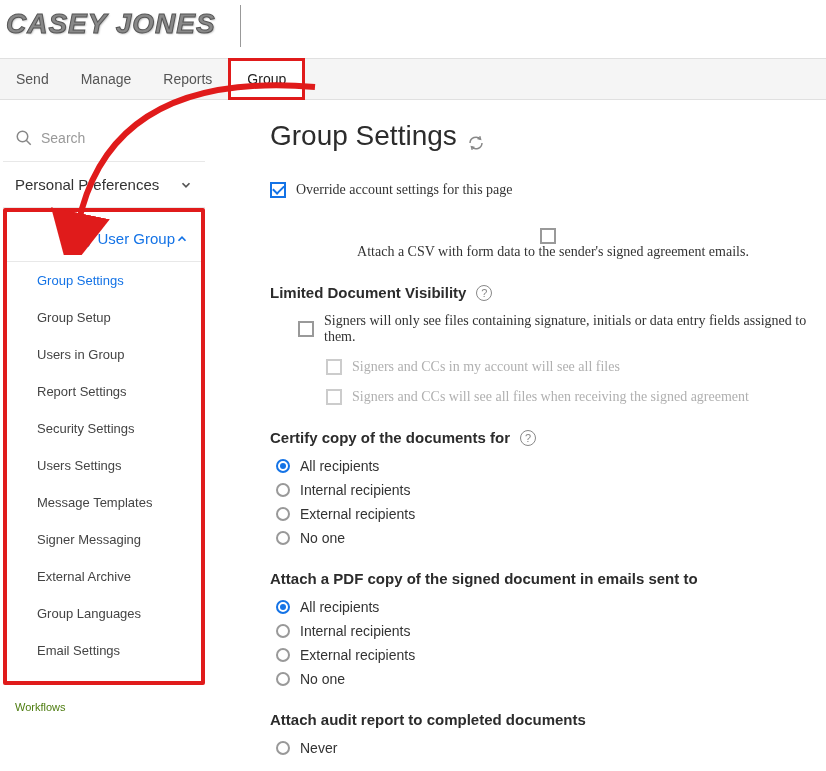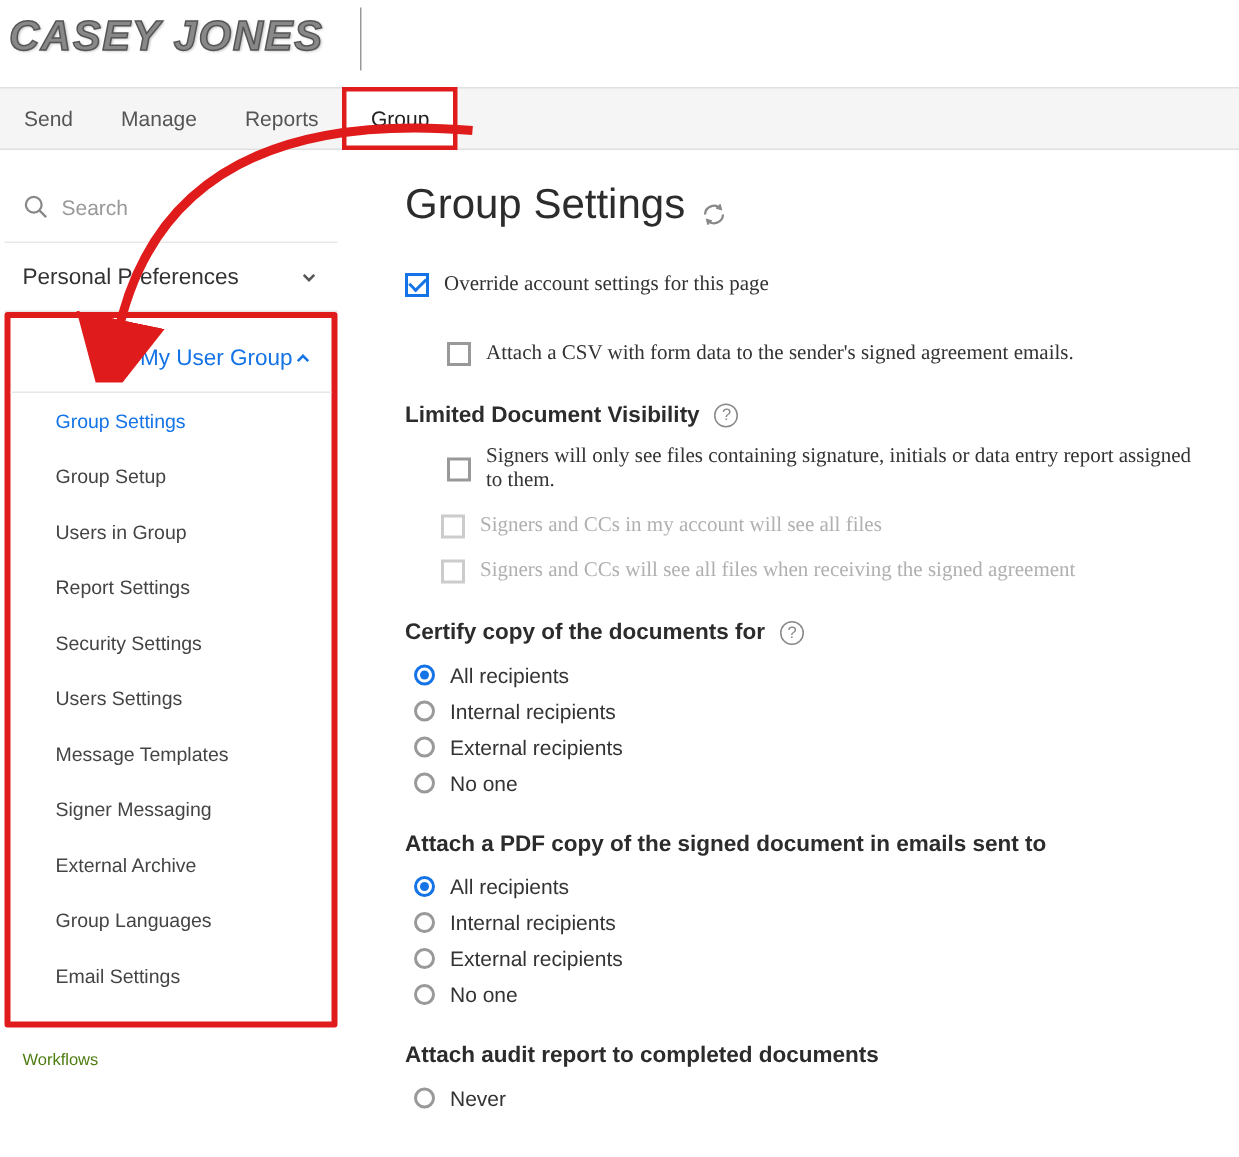--- a/index.html
+++ b/index.html
@@ -3,21 +3,21 @@
 <meta charset="utf-8">
 <style>
 * { box-sizing: border-box; margin: 0; padding: 0; }
 body { font-family: -apple-system, BlinkMacSystemFont, 'Segoe UI', Arial, sans-serif; background: #fff; width: 826px; height: 771px; position: relative; }
 .logo { position: absolute; top: 8px; left: 6px; font-family: Arial, sans-serif; font-size: 28px; font-weight: 900; letter-spacing: 1px; color: #888; text-shadow: 1px 1px 2px rgba(0,0,0,0.3); -webkit-text-stroke: 1px #555; font-style: italic; }
 .vline { position: absolute; top: 5px; left: 240px; width: 1px; height: 42px; background: #999; }
 .topnav { position: absolute; top: 58px; left: 0; right: 0; height: 42px; background: #f5f5f5; display: flex; align-items: center; border-top: 1px solid #e0e0e0; border-bottom: 1px solid #e0e0e0; }
 .topnav-item { padding: 10px 16px; font-size: 14px; color: #555; cursor: pointer; position: relative; }
 .topnav-item.group-tab { background: #fff; border: 3px solid #e01b1b; color: #222; font-weight: 500; }
 
-.sidebar { position: absolute; top: 115px; left: 3px; width: 222px; background: #fff; }
+.sidebar { position: absolute; top: 115px; left: 3px; width: 202px; background: #fff; }
 .search-row { display: flex; align-items: center; padding: 14px 12px; border-bottom: 1px solid #e8e8e8; }
 .search-icon { width: 18px; height: 18px; margin-right: 8px; }
 .search-icon svg { width: 100%; height: 100%; }
 .search-label { color: #999; font-size: 14px; }
 .pp-row { display: flex; align-items: center; justify-content: space-between; padding: 14px 12px; font-size: 15px; color: #333; border-bottom: 1px solid #e8e8e8; cursor: pointer; }
 .chev { width: 14px; height: 14px; }
 .chev svg { width: 100%; height: 100%; }
 
 .highlight-box { border: 4px solid #e01b1b; border-radius: 2px; padding: 4px 0 12px 0; }
 .mug-row { display: flex; align-items: center; justify-content: flex-end; padding: 14px 12px 14px 8px; font-size: 15px; color: #1473e6; border-bottom: 1px solid #e8e8e8; cursor: pointer; }
@@ -31,21 +31,21 @@
 .page-title { font-size: 28px; font-weight: 300; color: #2c2c2c; display: flex; align-items: center; margin-bottom: 30px; }
 .refresh-icon { width: 18px; height: 18px; margin-left: 10px; }
 .refresh-icon svg { width: 100%; height: 100%; }
 
 .form-row { display: flex; align-items: center; margin-bottom: 14px; }
 .chk { width: 16px; height: 16px; border: 2px solid #1473e6; margin-right: 10px; display: flex; align-items: center; justify-content: center; flex-shrink: 0; cursor: pointer; }
 .chk.unchecked { border-color: #999; }
 .chk.checked::after { content: ''; width: 9px; height: 5px; border-left: 2px solid #1473e6; border-bottom: 2px solid #1473e6; transform: rotate(-45deg); margin-top: -3px; }
 .chk-label { font-size: 14px; color: #333; font-family: Liberation Serif, serif; }
 .indent1 { margin-left: 28px; }
-.indent2 { margin-left: 24px; }
+.indent2 { margin-left: 56px; }
 .disabled-label { color: #b0b0b0; }
 
 .section-head { display: flex; align-items: center; margin: 24px 0 12px 0; }
 .section-title { font-size: 15px; font-weight: 600; color: #2c2c2c; margin-right: 10px; }
 .help-icon { width: 16px; height: 16px; border: 1.5px solid #888; border-radius: 50%; display: flex; align-items: center; justify-content: center; font-size: 11px; color: #888; }
 
 .radio { width: 14px; height: 14px; border: 2px solid #999; border-radius: 50%; margin-right: 10px; display: flex; align-items: center; justify-content: center; cursor: pointer; flex-shrink: 0; }
 .radio.selected { border-color: #1473e6; }
 .radio.selected::after { content: ''; width: 6px; height: 6px; background: #1473e6; border-radius: 50%; }
 .radio-row { display: flex; align-items: center; margin-bottom: 8px; margin-left: 6px; }
@@ -132,32 +132,32 @@
           <polyline points="7 21 6 17 10 18"></polyline>
         </svg>
     </span>
   </div>
 
   <div class="form-row">
     <span class="chk checked"></span>
     <span class="chk-label">Override account settings for this page</span>
   </div>
 
-  <div class="form-row indent1" style="margin-top:30px;">
+  <div class="form-row indent1" style="margin-top:30px;flex-direction:column;">
     <span class="chk unchecked"></span>
     <span class="chk-label">Attach a CSV with form data to the sender's signed agreement emails.</span>
   </div>
 
   <div class="section-head indent1">
     <span class="section-title">Limited Document Visibility</span>
     <span class="help-icon">?</span>
   </div>
   <div class="form-row indent1">
     <span class="chk unchecked"></span>
-    <span class="chk-label">Signers will only see files containing signature, initials or data entry report assigned to them.</span>
+    <span class="chk-label">Signers will only see files containing signature, initials or data entry fields assigned to them.</span>
   </div>
   <div class="form-row indent2">
     <span class="chk unchecked" style="border-color:#ccc;"></span>
     <span class="chk-label disabled-label">Signers and CCs in my account will see all files</span>
   </div>
   <div class="form-row indent2">
     <span class="chk unchecked" style="border-color:#ccc;"></span>
     <span class="chk-label disabled-label">Signers and CCs will see all files when receiving the signed agreement</span>
   </div>
 

